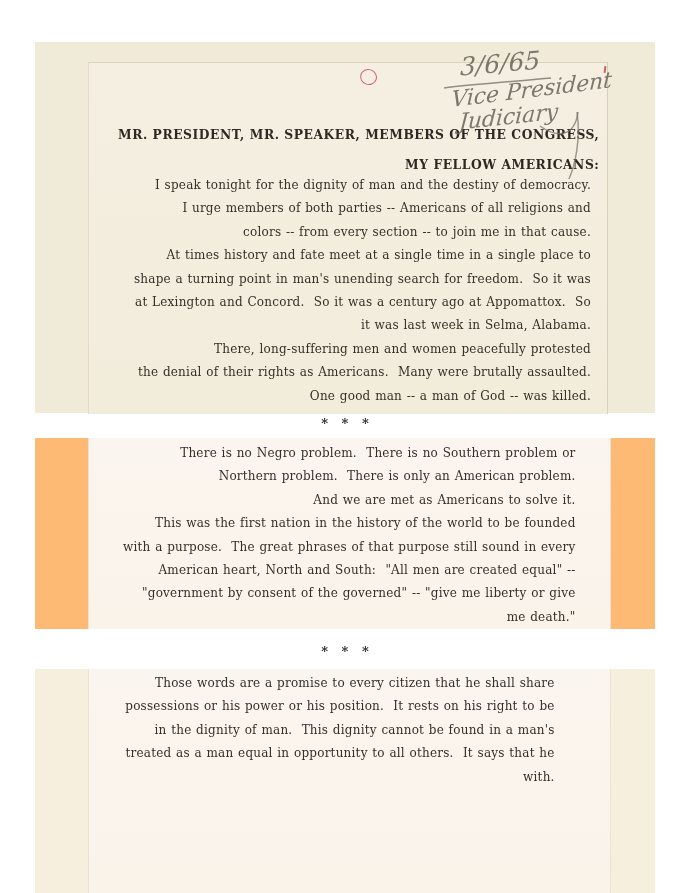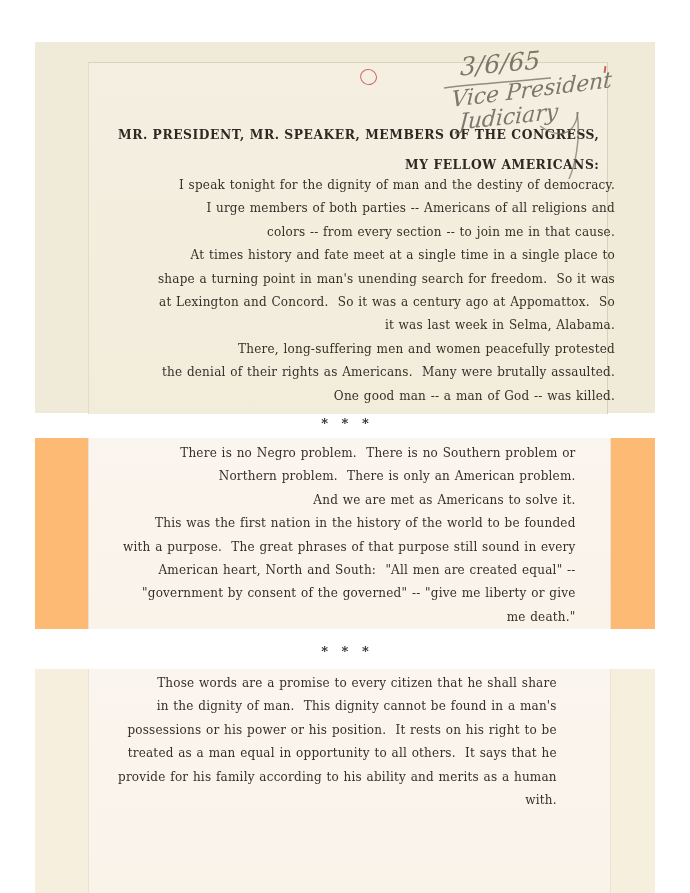--- a/index.html
+++ b/index.html
@@ -17,21 +17,21 @@
           background:linear-gradient(180deg,#f5efe2,#f2ecdb);
           border-top:1px solid #dbd2bc;border-right:1px solid #d9d0ba;border-left:1px solid #e4dcc8;}
   .sheet23{position:absolute;left:53px;top:0;width:521px;height:100%;
           background:linear-gradient(180deg,#fbf5ef,#faf3ea);
           border-left:1px solid #ece2d2;border-right:1px solid #ece2d2;}
 
   
   .salutation{position:absolute;left:83px;top:85px;color:#2d2822;
           font-size:12.3px;font-weight:bold;letter-spacing:.55px;line-height:15px;white-space:pre;}
   .tblock{position:absolute;left:83px;color:#362f28;}
-  .tb1{top:136px;margin-left:24px;} .tb2{top:8px;} .tb3{top:7px;}
+  .tb1{top:136px;} .tb2{top:8px;} .tb3{top:7px;}
   .tline{height:23.4px;white-space:pre;font-size:12px;letter-spacing:.22px;word-spacing:.6px;}
   .tline.ind{padding-left:37px;}
 
   
   .sep{position:absolute;left:0;width:690px;text-align:center;color:#2f2b25;
        font-size:13px;font-weight:bold;white-space:pre;line-height:14px;}
   .sep1{top:417px;} .sep2{top:645px;}
 
   
   .hand{position:absolute;color:#6e6b60;font-style:italic;white-space:nowrap;
@@ -101,21 +101,20 @@
         <div class="tline">me death."</div>
       </div>
   </div>
 
   <div class="sep sep2">*   *   *</div>
 
   <div class="band band3">
     <div class="sheet23"></div>
     <div class="tblock tb3">
         <div class="tline ind">Those words are a promise to every citizen that he shall share</div>
+        <div class="tline">possessions or his power or his position.  It rests on his right to be</div>
         <div class="tline">in the dignity of man.  This dignity cannot be found in a man's</div>
-        <div class="tline">possessions or his power or his position.  It rests on his right to be</div>
         <div class="tline">treated as a man equal in opportunity to all others.  It says that he</div>
-        <div class="tline">provide for his family according to his ability and merits as a human</div>
         <div class="tline">with.</div>
       </div>
   </div>
 
 </div>
 
 </body></html>

